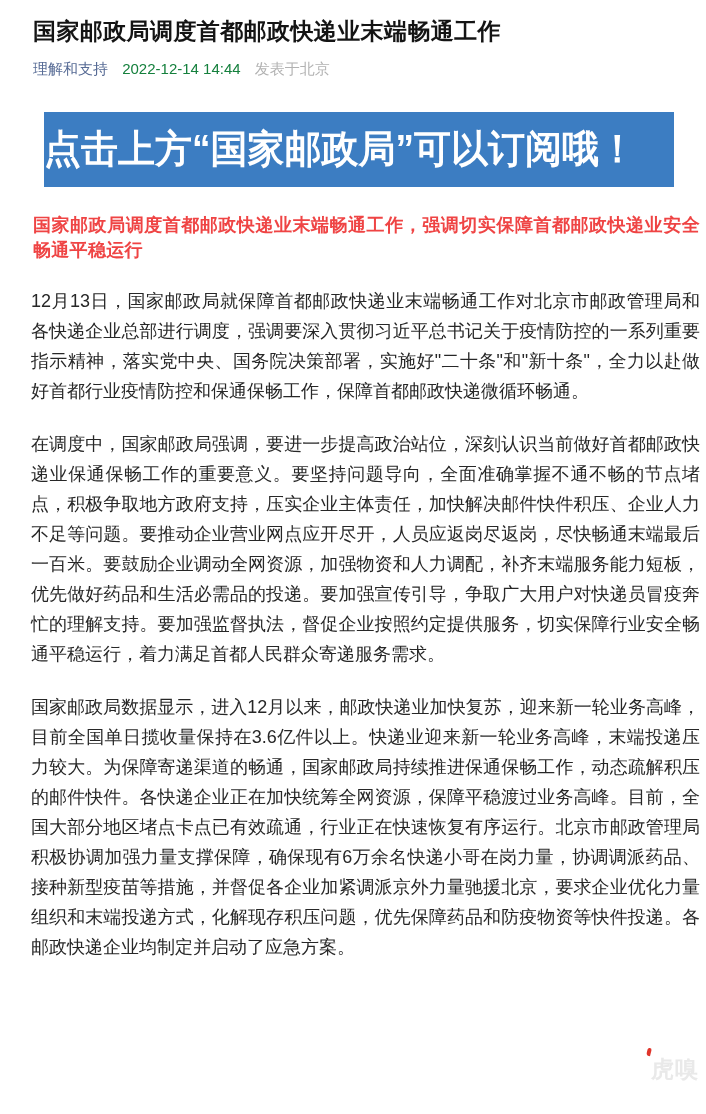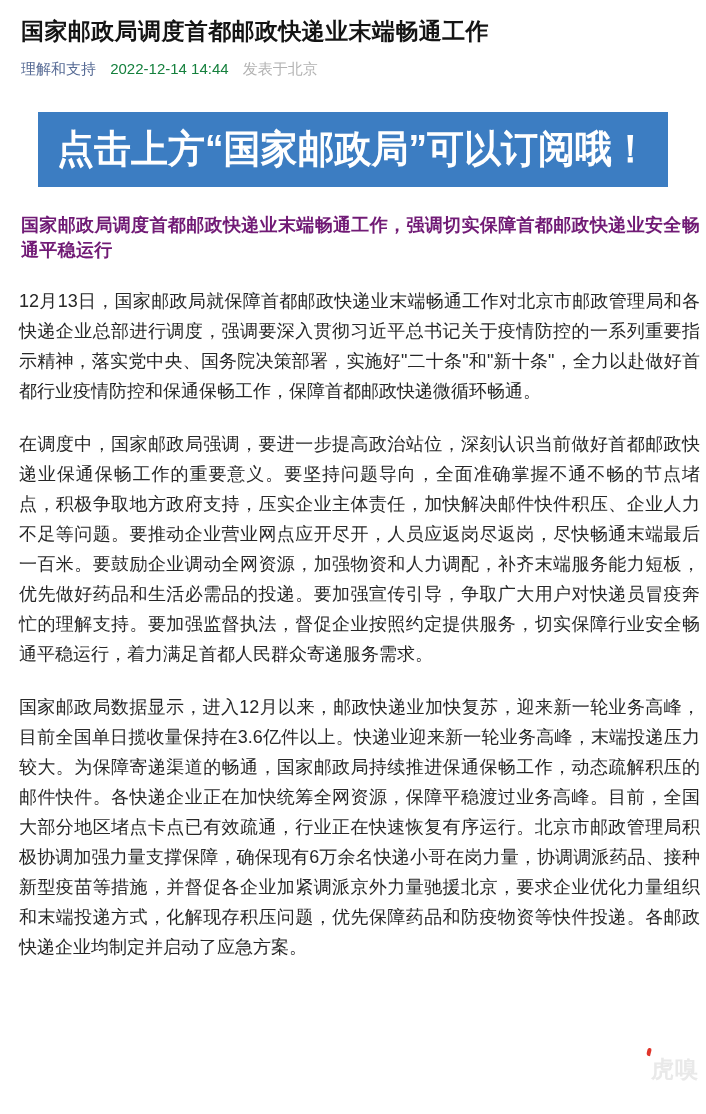--- a/index.html
+++ b/index.html
@@ -10,20 +10,21 @@
   body {
     width: 706px;
     height: 1114px;
     position: relative;
     overflow: hidden;
     font-family: "Liberation Sans", sans-serif;
     -webkit-font-smoothing: antialiased;
   }
   .page {
     padding-top: 16px;
+    padding-left: 12px;
   }
   .article-title {
     margin: 0 10px 13px 21px;
     font-size: 23px;
     line-height: 30px;
     font-weight: 700;
     color: #141414;
     letter-spacing: 0.4px;
   }
   .byline {
@@ -45,34 +46,33 @@
   .byline .location {
     color: #b2b2b2;
   }
   .subscribe-banner {
     width: 630px;
     height: 75px;
     margin: 33px auto 26px auto;
     background: #3c7dc2;
     display: flex;
     align-items: center;
-    justify-content: center;
     cursor: pointer;
   }
   .subscribe-banner-text {
     color: #ffffff;
     font-size: 37px;
     font-weight: 700;
     letter-spacing: 0px;
     white-space: nowrap;
     transform: scaleY(1.04);
   }
   .lead-paragraph {
     margin: 12px 6px 23px 21px;
-    color: #701a75;
+    color: #ef4444;
     font-size: 18px;
     font-weight: 700;
     line-height: 25px;
     letter-spacing: 0.3px;
     text-align: justify;
   }
   .body-paragraph {
     margin: 0 6px 23px 19px;
     color: #272727;
     font-size: 18px;

